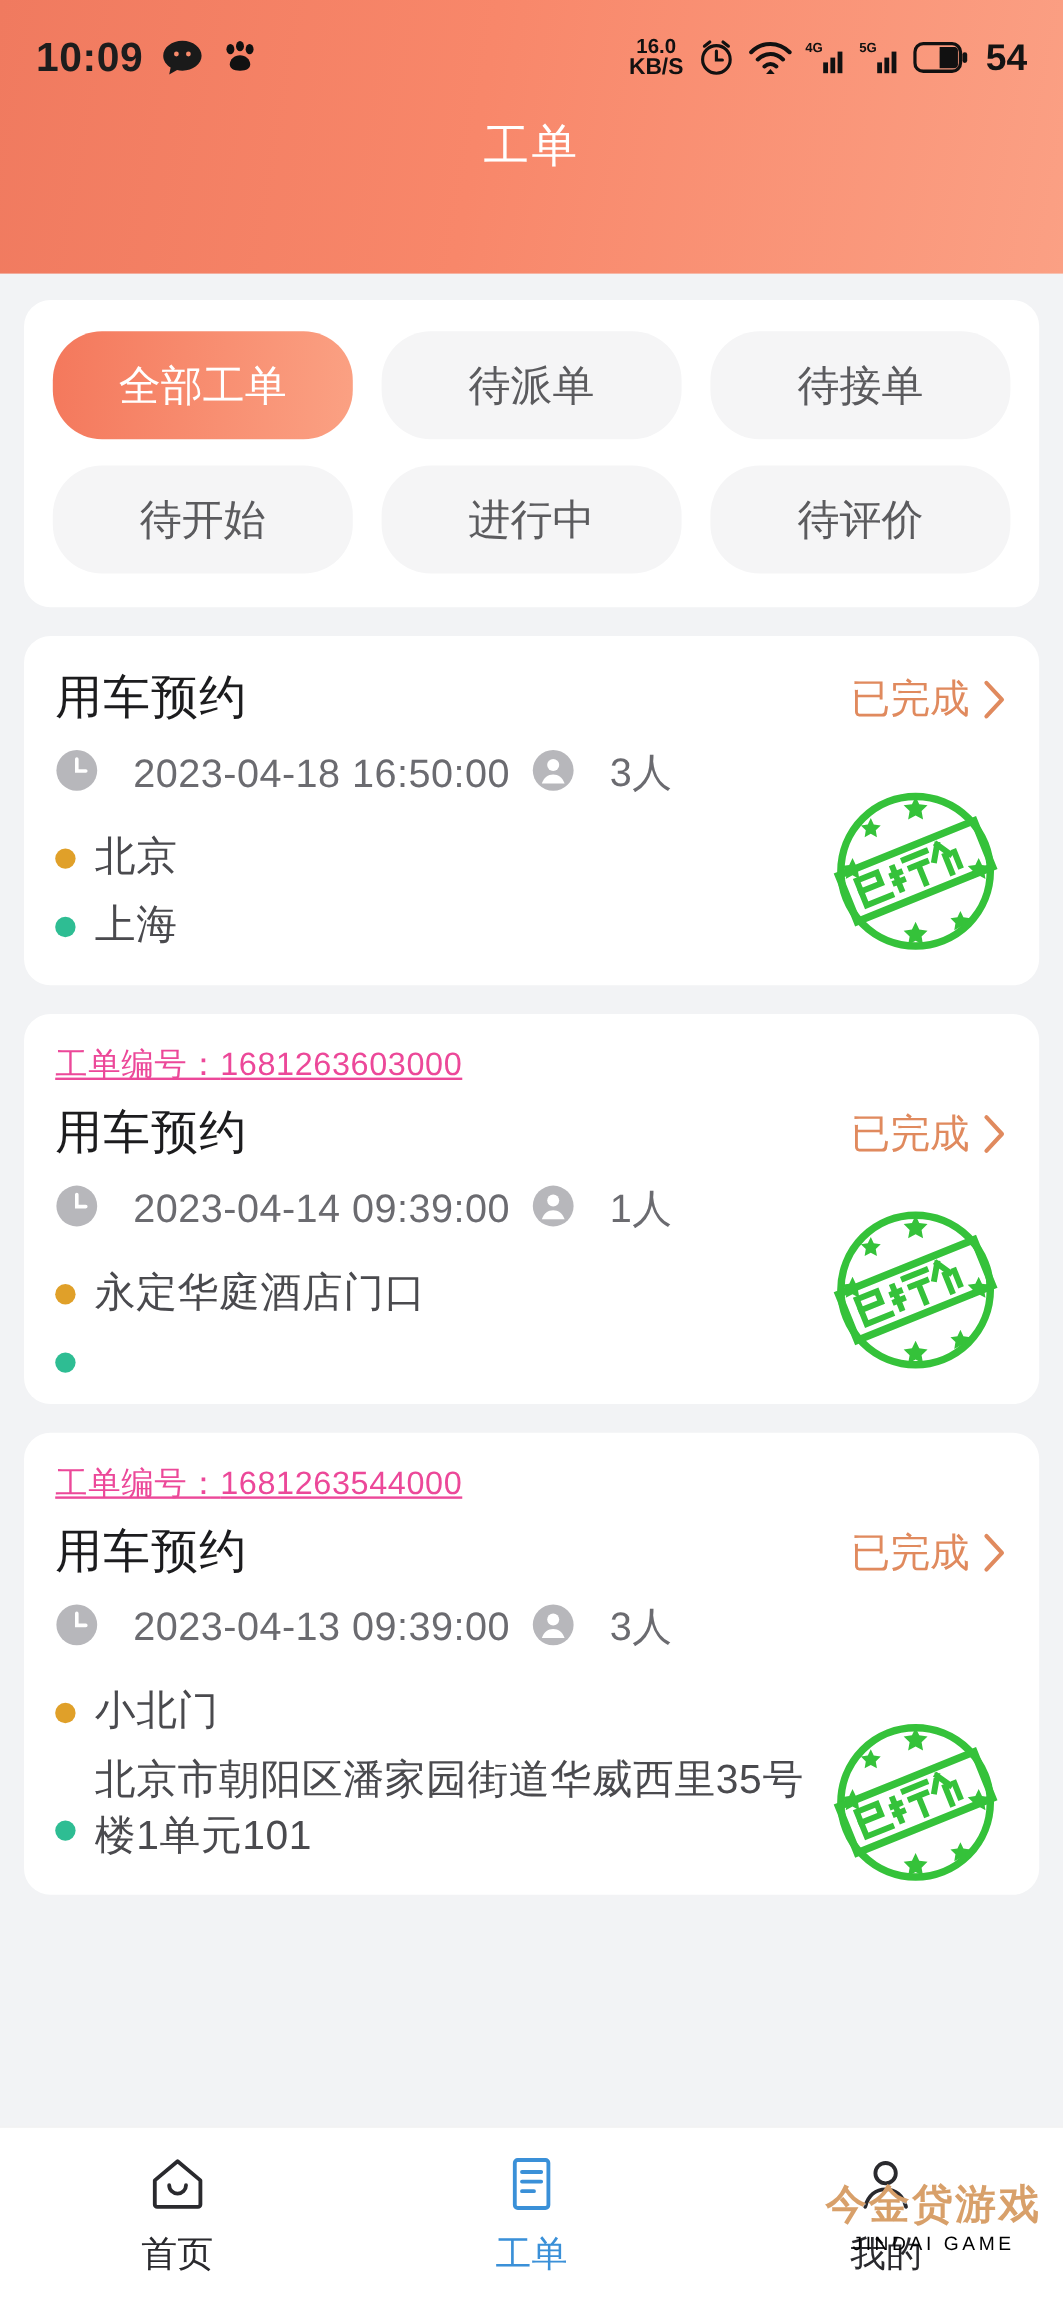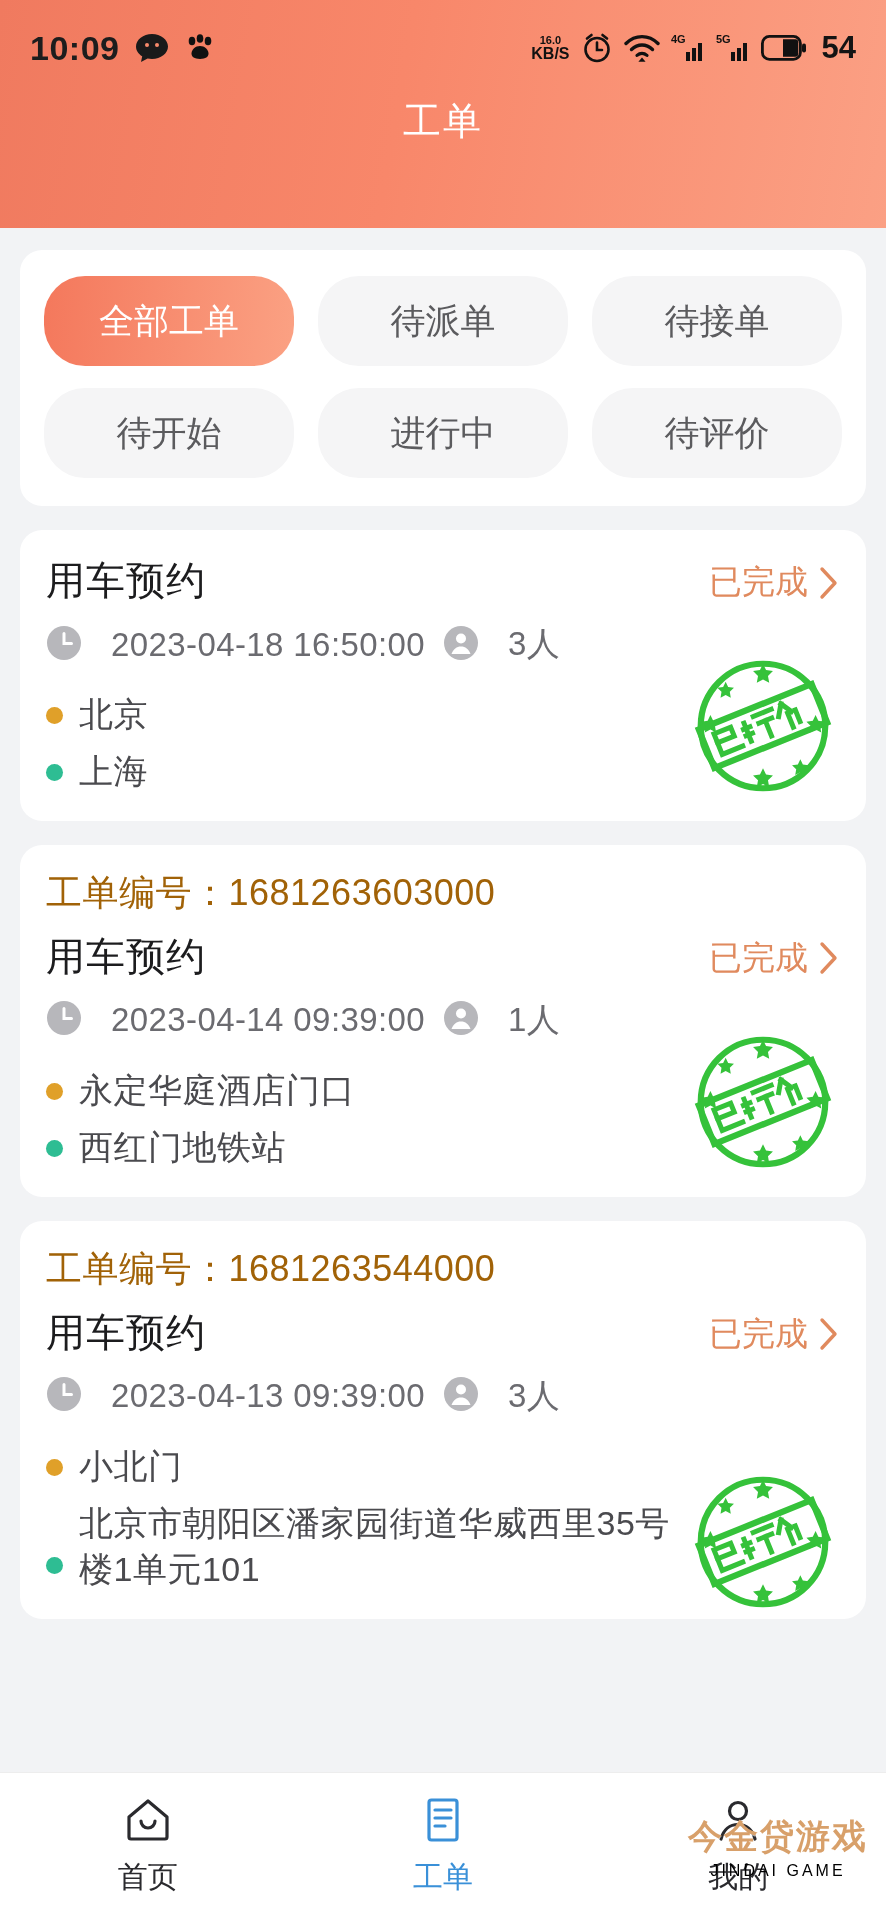--- a/index.html
+++ b/index.html
@@ -21,22 +21,22 @@
     display:flex; align-items:center; justify-content:space-between;
     padding:26px 30px 0 30px; height:70px;
   }
   .sb-left { display:flex; align-items:center; gap:16px; }
   .sb-time { font-size:34px; font-weight:600; color:#1d1d1d; letter-spacing:0.5px; }
   .sb-right { display:flex; align-items:center; gap:11px; }
   .net-speed {
     display:flex; flex-direction:column; align-items:center;
     line-height:1; color:#111; font-weight:700;
   }
-  .net-speed .n1 { font-size:11px; }
-  .net-speed .n2 { font-size:16px; }
+  .net-speed .n1 { font-size:17px; }
+  .net-speed .n2 { font-size:19px; }
   .sb-icon { display:block; }
   .sb-batt-num { font-size:31px; font-weight:600; color:#141414; margin-left:4px; }
 
   .nav-title {
     position:absolute; left:0; right:0; top:96px;
     text-align:center; color:#fff; font-size:38px; font-weight:500;
     letter-spacing:2px;
   }
 
   
@@ -55,21 +55,21 @@
     background:linear-gradient(95deg,#f4785c,#fba183);
     color:#fff;
   }
 
   
   .cards { margin-top:24px; padding:0 20px; }
   .card {
     position:relative; background:#fff; border-radius:22px;
     padding:24px 26px 26px 26px; margin-bottom:24px; overflow:hidden;
   }
-  .order-no { font-size:36px; color:#a16207; letter-spacing:0.5px; margin-bottom:12px; }
+  .order-no { font-size:27px; color:#ec4899; letter-spacing:0.5px; margin-bottom:12px;text-decoration:underline; }
   .card-top { display:flex; align-items:flex-start; justify-content:space-between; }
   .card-title { font-size:39px; color:#1c1c1e; font-weight:500; letter-spacing:1px;text-align:right; }
   .status-wrap { display:flex; align-items:center; gap:10px; padding-top:6px; }
   .status-text { font-size:33px; color:#e08a5e; }
   .chev { display:block; }
 
   .meta-row { display:flex; align-items:center; gap:18px; margin-top:14px; }
   .meta-item { display:flex; align-items:center; gap:29px; }
   .meta-text { font-size:33px; color:#6b6b70; letter-spacing:0.4px; }
 
@@ -311,21 +311,20 @@
           <span class="meta-text">1人</span>
         </span>
       </div>
       <div class="locs">
         <div class="loc-row">
           <span class="dot start"></span>
           <span class="loc-text wide">永定华庭酒店门口</span>
         </div>
         <div class="loc-row">
           <span class="dot end"></span>
-          <span class="loc-text wide">西红门地铁站</span>
         </div>
       </div>
       <span class="stamp">
         <svg width="166" height="166" viewBox="0 0 120 120">
           <g stroke="#35c23a" fill="none">
             <circle cx="60" cy="60" r="45" stroke-width="4.5"></circle>
             <g transform="rotate(-22 60 60)">
                 <rect x="16" y="45" width="88" height="30" stroke-width="4.5"></rect>
               </g>
           </g>

